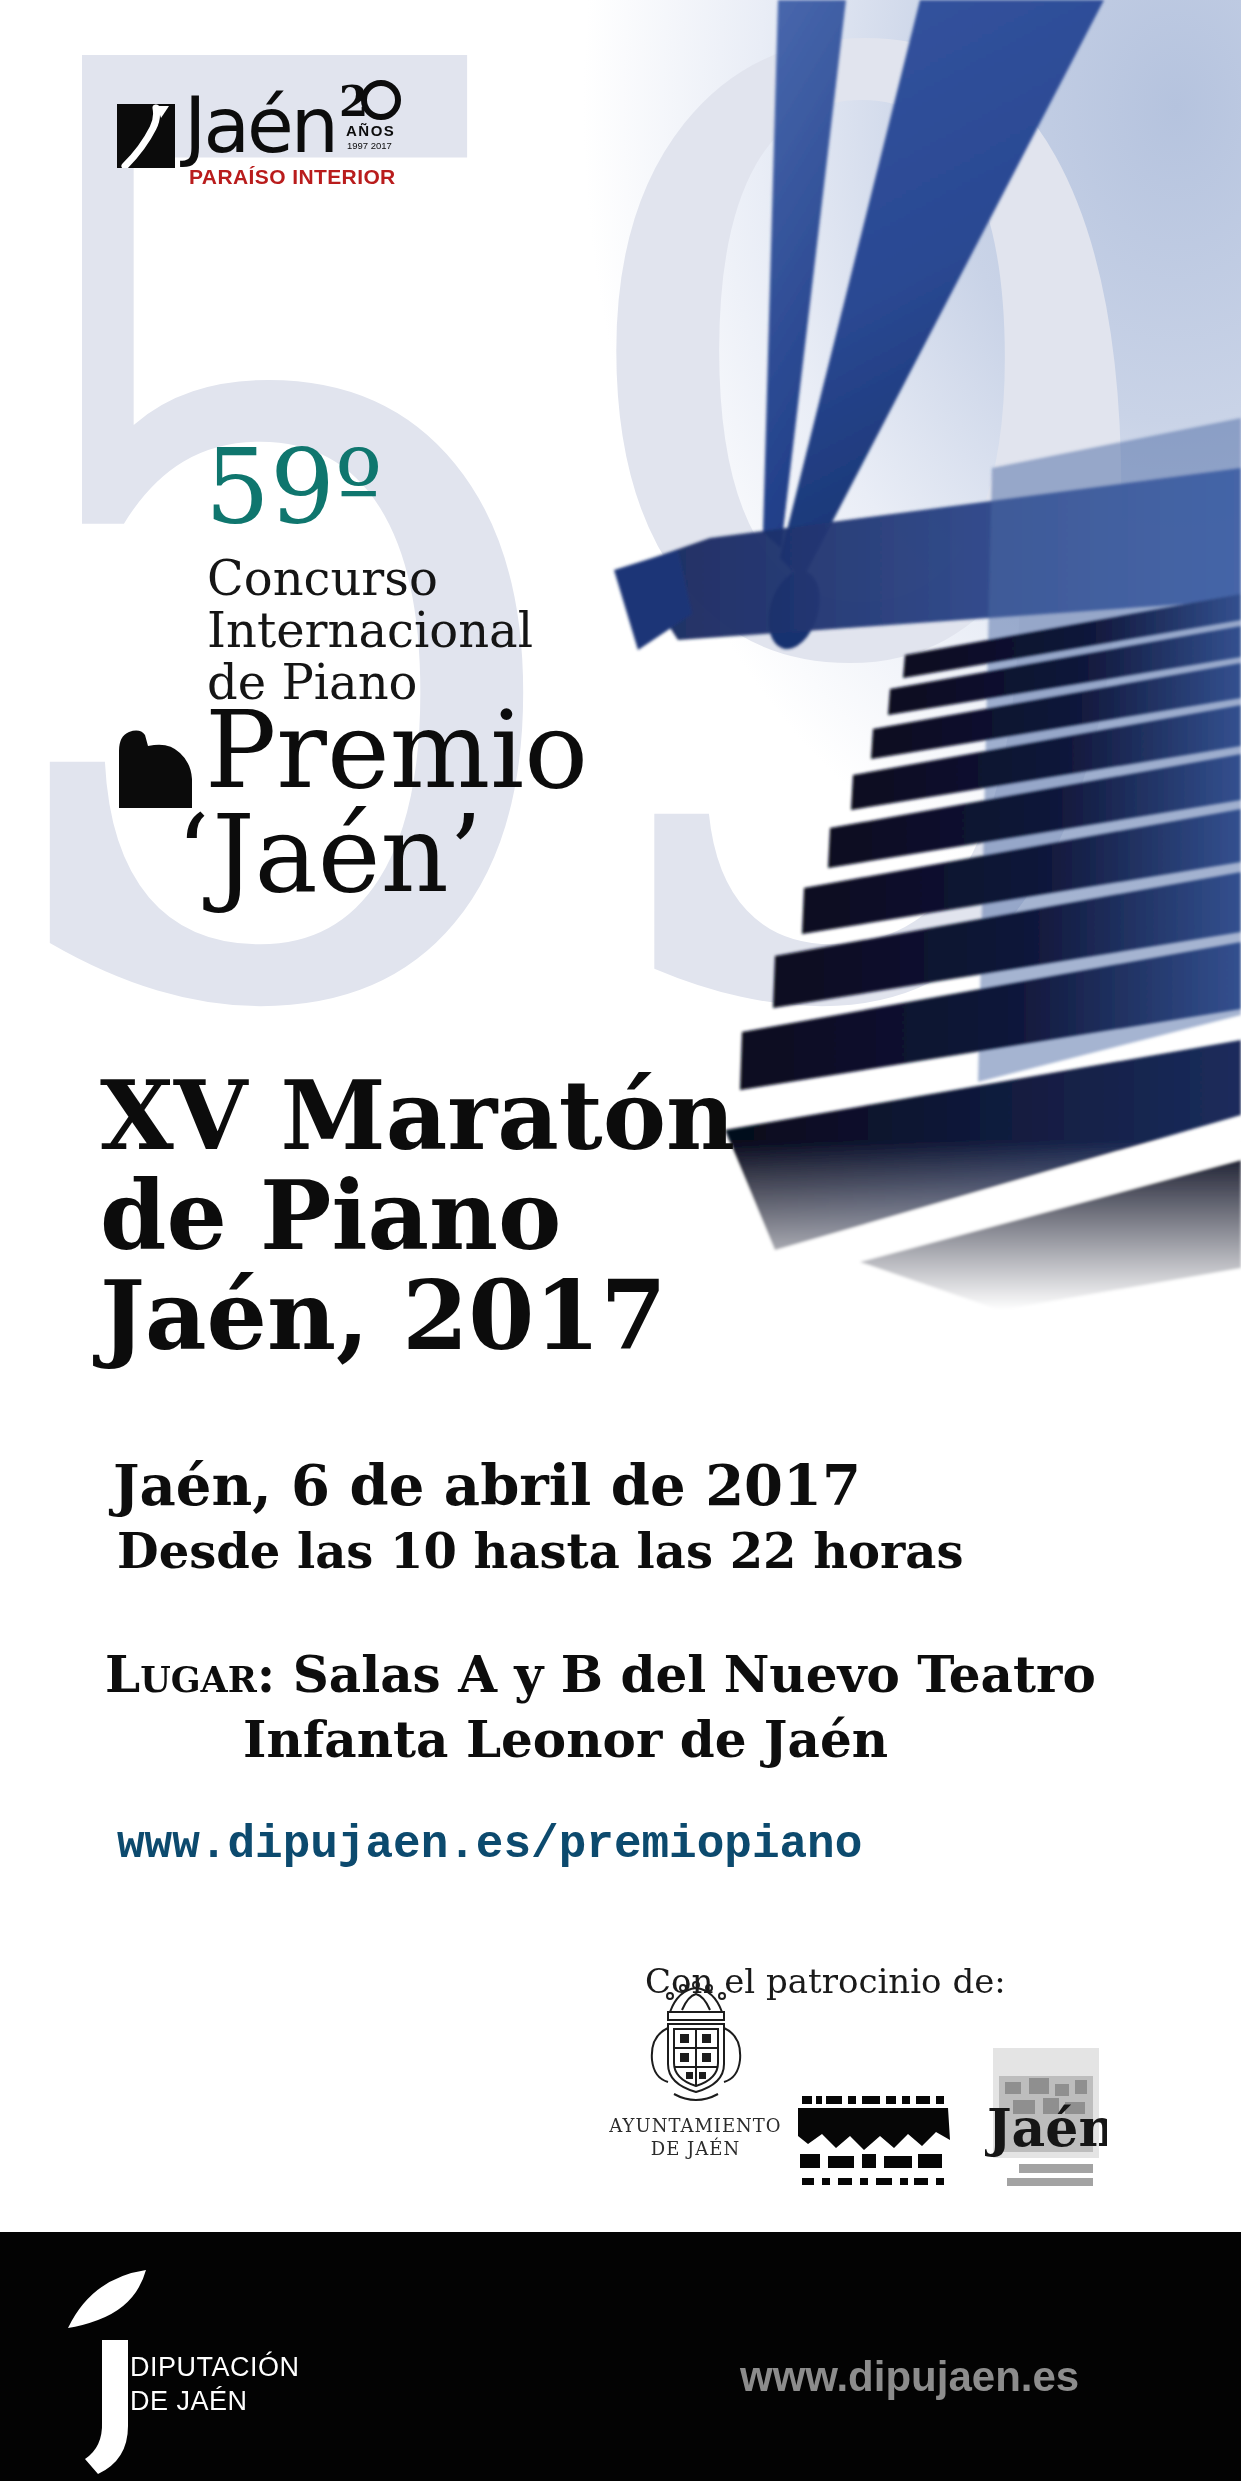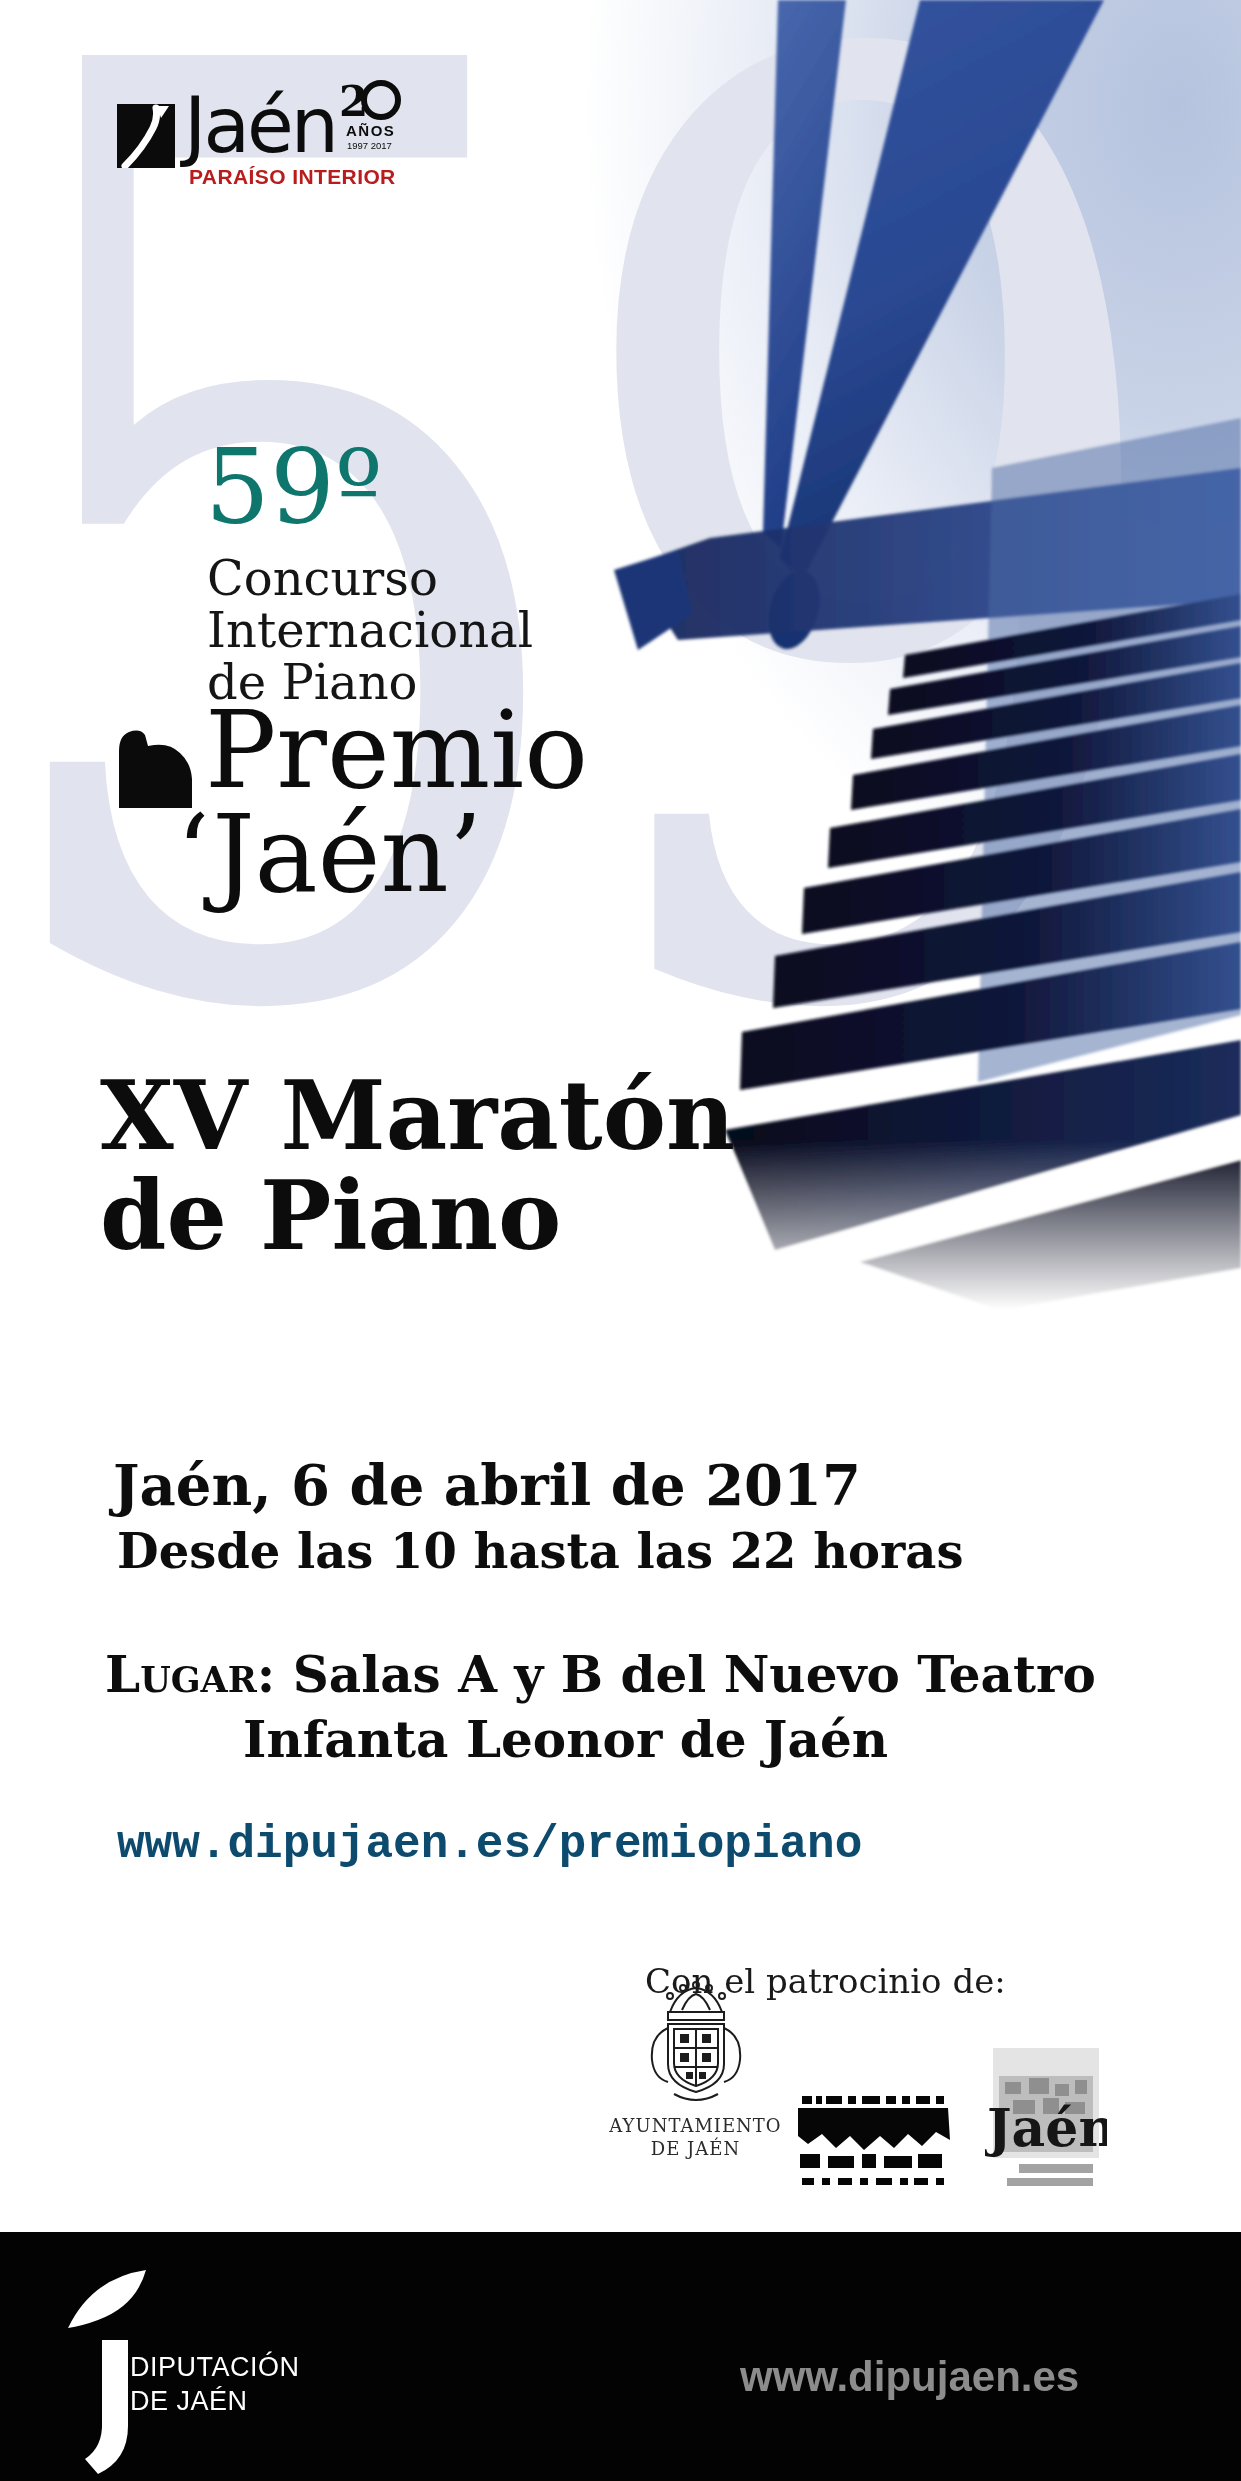--- a/index.html
+++ b/index.html
@@ -137,20 +137,21 @@
 
   <svg class="abs piano-icon" width="78" height="86" viewBox="0 0 78 86">
     <path d="M2 85 L2 28 Q2 13 12 9 Q23 5 28 12 L31 23 L37 22 Q53 20 63 30 Q74 40 75 56 L75 85 Z" fill="#0b0b0b"></path>
   </svg>
   <div class="abs award1">Premio</div>
   <div class="abs award2">‘Jaén’</div>
 
   <div class="abs event-block">
     <div>XV Maratón</div>
     <div>de Piano</div>
+    <div>Jaén, 2017</div>
   </div>
 
   <div class="abs date-line">Jaén, 6 de abril de 2017</div>
   <div class="abs time-line">Desde las 10 hasta las 22 horas</div>
   <div class="abs venue1"><span class="venue-label">Lugar:</span><span> Salas A y B del Nuevo Teatro</span></div>
   <div class="abs venue2">Infanta Leonor de Jaén</div>
   <div class="abs site-line">www.dipujaen.es/premiopiano</div>
 
   <div class="abs sponsor-heading">Con el patrocinio de:</div>
 

